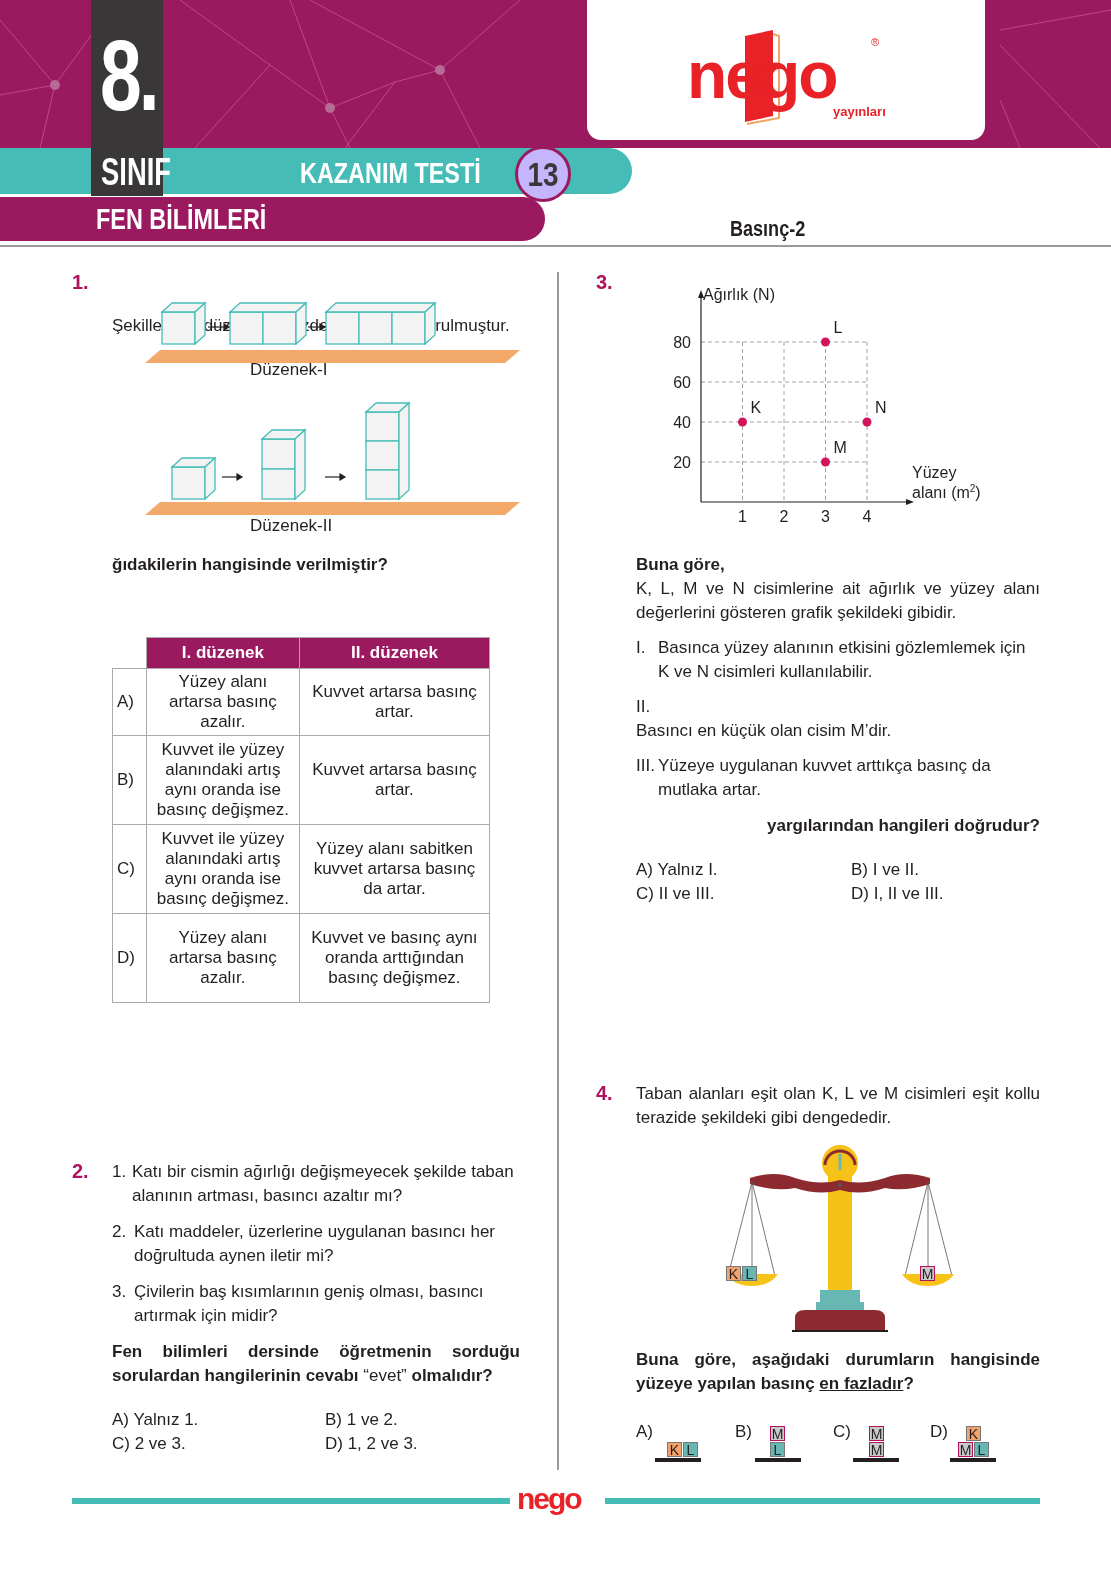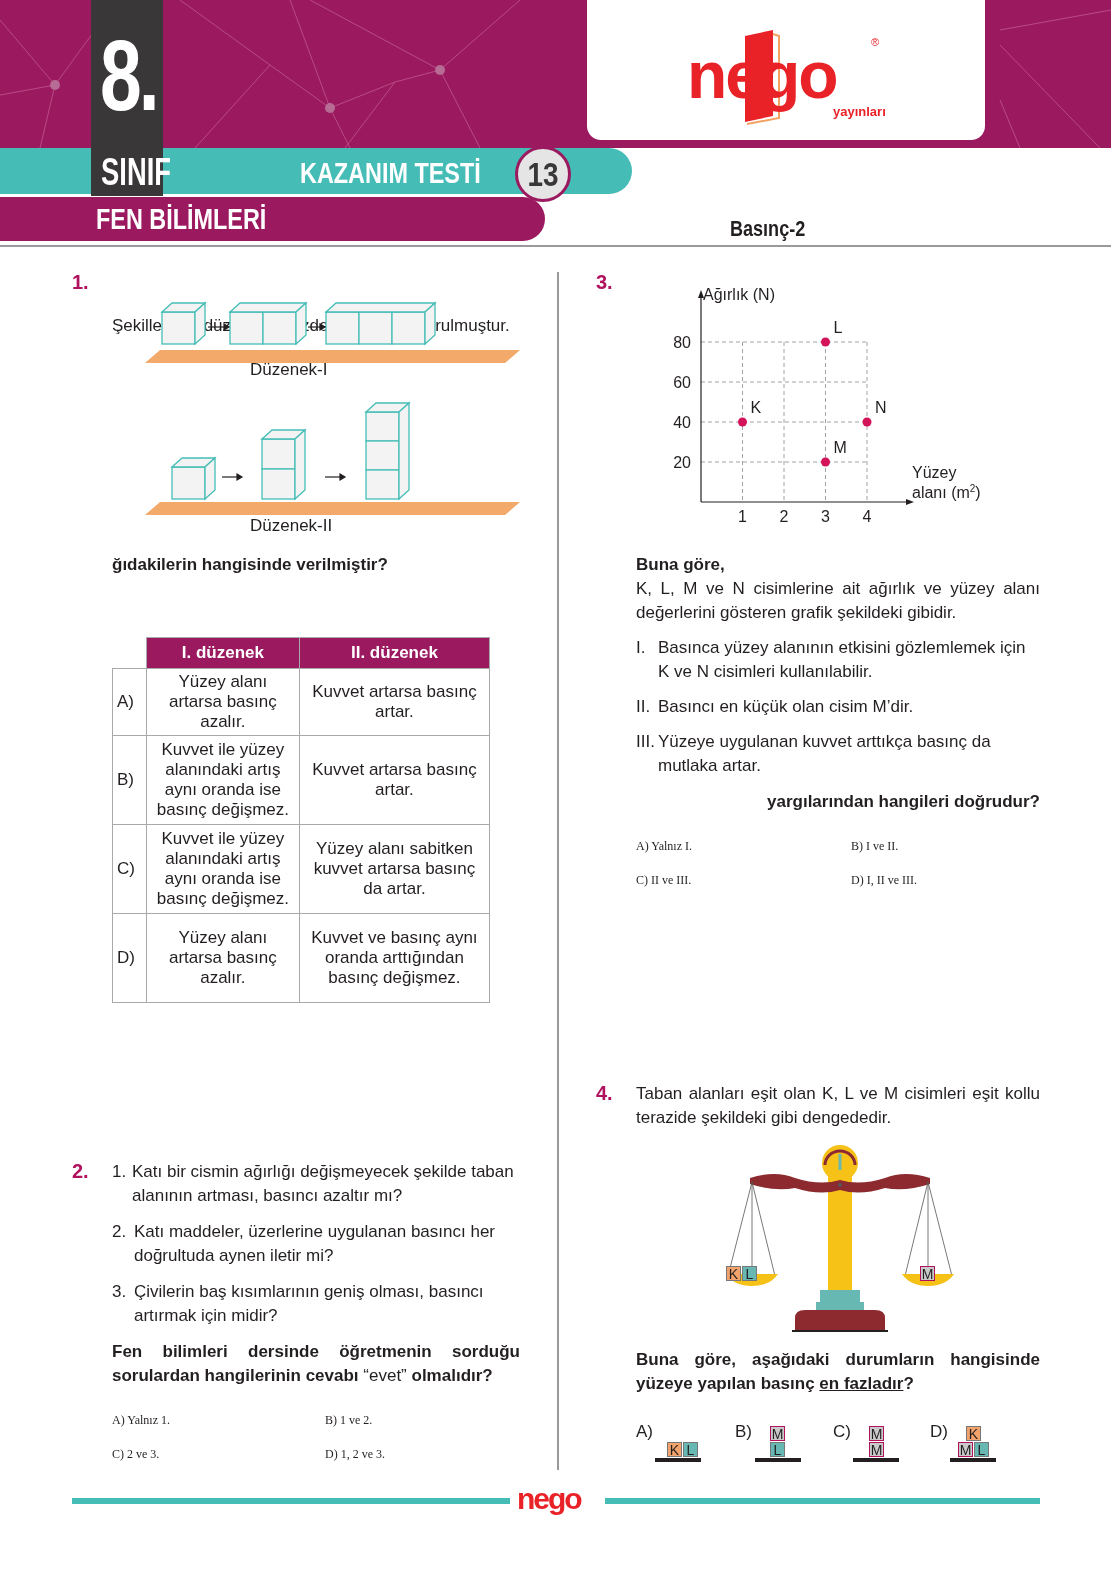--- a/index.html
+++ b/index.html
@@ -8,21 +8,21 @@
   .abs { position: absolute; }
 
   
   .hdr-bg { left: 0; top: 0; width: 1111px; height: 148px; background: #9b1a5f; overflow: hidden; }
   .hdr-bg svg { position: absolute; left: 0; top: 0; }
   .grade-box { left: 91px; top: 0; width: 72px; height: 196px; background: #3a3738; }
   .grade-num { left: 91px; top: 20px; width: 72px; text-align: center; color: #fff; font-family: "Liberation Sans", sans-serif; font-weight: bold; font-size: 100px; line-height: 110px; letter-spacing: -4px; transform: scaleX(0.75); transform-origin: center; }
   .teal-band { left: 0; top: 148px; width: 632px; height: 46px; background: #45bdb6; border-radius: 0 24px 24px 0; }
   .sinif { left: 91px; top: 150px; width: 72px; text-align: center; color: #fff; font-weight: bold; font-size: 38px; line-height: 44px; transform: scaleX(0.72); transform-origin: center; }
   .kt-label { left: 300px; top: 156px; color: #fff; font-weight: bold; font-size: 30px; line-height: 34px; transform: scaleX(0.78); transform-origin: left; }
-  .test-circle { left: 515px; top: 146px; width: 56px; height: 56px; border-radius: 50%; background: #e5e5e5; border: 3px solid #9b1a5f; text-align: center; font-weight: bold; font-size: 34px; line-height: 50px; color: #3a3738; }
+  .test-circle { left: 515px; top: 146px; width: 56px; height: 56px; border-radius: 50%; background: #c4b5fd; border: 3px solid #9b1a5f; text-align: center; font-weight: bold; font-size: 34px; line-height: 50px; color: #3a3738; }
   .test-circle span { display: inline-block; transform: scaleX(0.82); }
   .fen-band { left: 0; top: 197px; width: 545px; height: 44px; background: #9b1a5f; border-radius: 0 24px 24px 0; }
   .fen-label { left: 96px; top: 201px; color: #fff; font-weight: bold; font-size: 30px; line-height: 36px; transform: scaleX(0.78); transform-origin: left; }
   .hdr-rule { left: 0; top: 245px; width: 1111px; height: 2px; background: #9a9a9a; }
   .logo-card { left: 587px; top: 0; width: 398px; height: 140px; background: #fff; border-radius: 0 0 14px 14px; }
   .topic { left: 730px; top: 216px; font-weight: bold; font-size: 22px; transform: scaleX(0.82); transform-origin: left; color: #231f20; }
 
   
   .nego { font-family: "Liberation Sans", sans-serif; font-weight: bold; color: #e92228; letter-spacing: -2px; }
 
@@ -33,21 +33,21 @@
   .txt { font-size: 17px; line-height: 24px; color: #231f20; }
   .bold { font-weight: bold; }
 
   
   table.q1 { border-collapse: collapse; font-size: 17px; line-height: 20px; }
   table.q1 td, table.q1 th { border: 1px solid #a9a9a9; vertical-align: middle; padding: 3px 7px; text-align: center; }
   table.q1 th { background: #9b1a5f; color: #fff; font-weight: bold; text-align: center; padding: 5px; }
   table.q1 th.blank { background: #fff; border: none; border-bottom: 1px solid #a9a9a9; }
   table.q1 td.opt { width: 31px; padding: 3px 4px; text-align: left; }
 
-  .opts2 { display: grid; grid-template-columns: 213px 200px; row-gap: 10px; font-size: 12px; line-height: 24px; font-family: Liberation Serif, serif; }
+  .opts2 { display: grid; grid-template-columns: 213px 200px; font-size: 17px; line-height: 24px; }
 
   
   .blk { position: absolute; width: 15px; height: 15px; border: 1px solid #777; font-size: 14px; line-height: 14px; text-align: center; color: #231f20; }
   .blk.k { background: #f2a36c; }
   .blk.l { background: #67b8b2; }
   .blk.m { background: #c9c9c9; border-color: #b0125e; }
   .plate { position: absolute; height: 4px; background: #231f20; width: 46px; }
 
   .footer-line { top: 1498px; height: 6px; background: #45bdb6; }
 </style>
@@ -263,21 +263,21 @@
     </g>
 </svg>
 
 <div class="abs" style="left:636px; top:541px; width:404px;">
   <div class="txt bold" style="margin-top:12px;">Buna göre,</div>
   <div class="txt" style="text-align:justify;">K, L, M ve N cisimlerine ait ağırlık ve yüzey alanı değerlerini gösteren grafik şekildeki gibidir.</div>
   <div class="txt" style="display:flex; margin-top:11px;">
     <span style="width:22px; flex:none;">I.</span>
     <span>Basınca yüzey alanının etkisini gözlemlemek için K ve N cisimleri kullanılabilir.</span>
   </div>
-  <div class="txt" style="display:flex; margin-top:11px;">
+  <div class="txt" style="display:flex; margin-top:11px;flex-direction:column;">
     <span style="width:22px; flex:none;">II.</span>
     <span>Basıncı en küçük olan cisim M’dir.</span>
   </div>
   <div class="txt" style="display:flex; margin-top:11px;">
     <span style="width:22px; flex:none;">III.</span>
     <span>Yüzeye uygulanan kuvvet arttıkça basınç da mutlaka artar.</span>
   </div>
   <div class="txt bold" style="margin-top:12px;text-align:right;">yargılarından hangileri doğrudur?</div>
   <div class="opts2" style="margin-top:20px; grid-template-columns:215px 190px;">
     <div>A) Yalnız I.</div>

